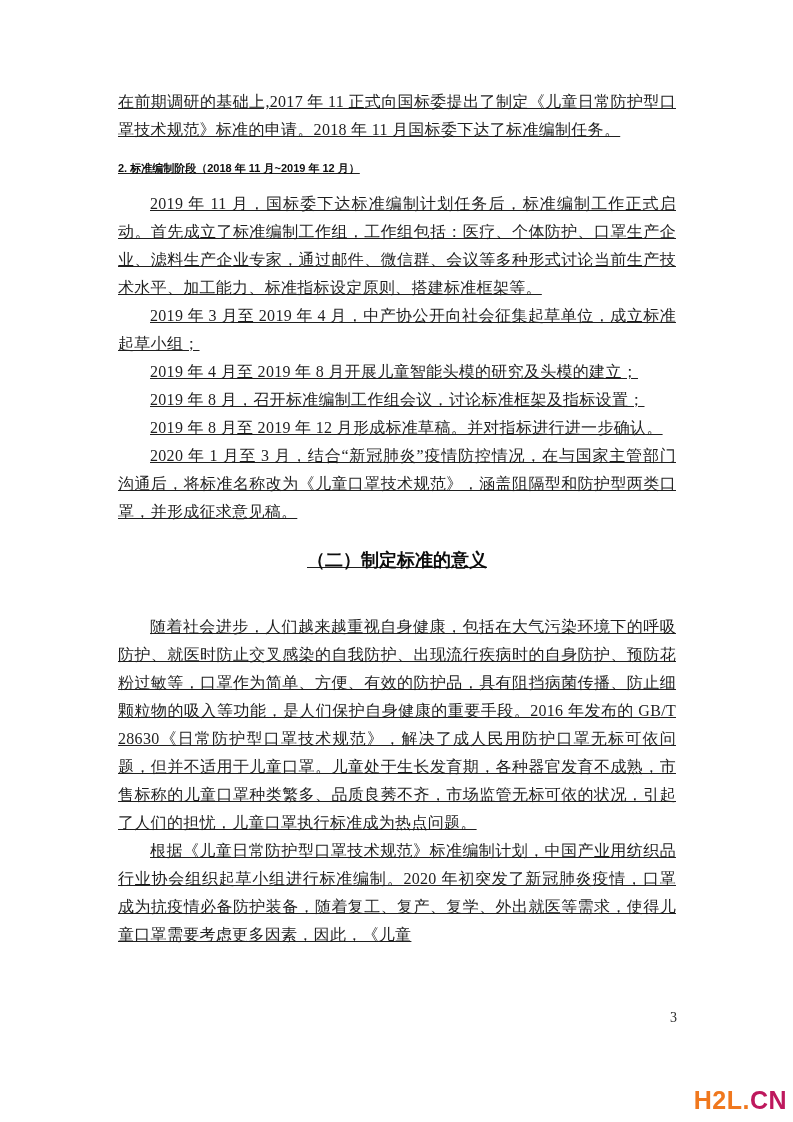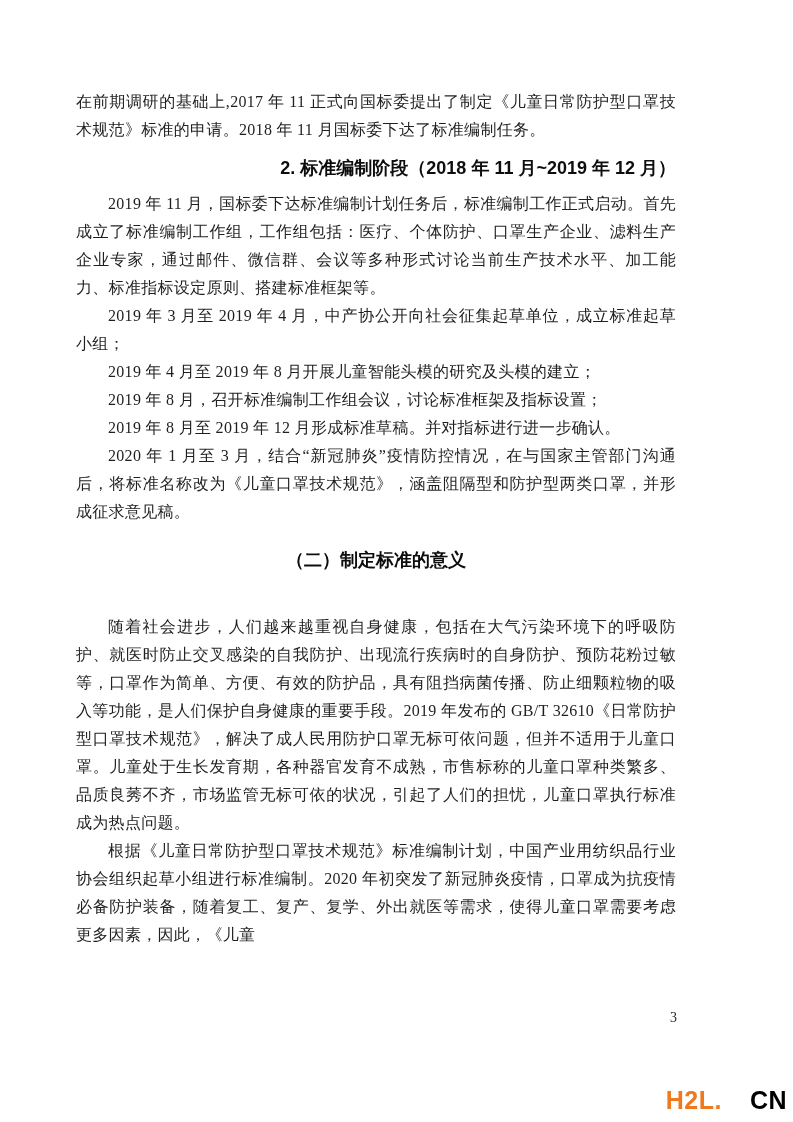--- a/index.html
+++ b/index.html
@@ -12,42 +12,43 @@
     width: 793px;
     height: 1122px;
     position: relative;
     font-family: "Liberation Serif", "DejaVu Serif", serif;
     color: #1f1f1f;
     overflow: hidden;
   }
   .page {
     position: absolute;
     inset: 0;
-    padding: 88px 117px 0 76px;
+    padding: 88px 117px 0 118px;
     background: #ffffff;
+    text-decoration: underline;
   }
   p.body-text {
     margin: 0;
     font-size: 16px;
     line-height: 28px;
     text-align: justify;
     text-indent: 2em;
     letter-spacing: 0.3px;
   }
   p.body-text.no-indent {
     text-indent: 0;
   }
   h3.heading-left {
     font-family: "Liberation Sans", "DejaVu Sans", sans-serif;
-    font-size: 18px;
+    font-size: 11px;
     font-weight: bold;
     color: #0d0d0d;
     margin: 11px 0 9px 0;
     line-height: 26px;
-    text-align: right;
+    text-align: left;
   }
   h2.heading-center {
     font-family: "Liberation Sans", "DejaVu Sans", sans-serif;
     font-size: 18px;
     font-weight: bold;
     color: #0d0d0d;
     margin: 21px 0 39px 0;
     line-height: 27px;
     text-align: center;
   }
@@ -81,20 +82,20 @@
 
   <p class="body-text">2019 年 11 月，国标委下达标准编制计划任务后，标准编制工作正式启动。首先成立了标准编制工作组，工作组包括：医疗、个体防护、口罩生产企业、滤料生产企业专家，通过邮件、微信群、会议等多种形式讨论当前生产技术水平、加工能力、标准指标设定原则、搭建标准框架等。</p>
   <p class="body-text">2019 年 3 月至 2019 年 4 月，中产协公开向社会征集起草单位，成立标准起草小组；</p>
   <p class="body-text">2019 年 4 月至 2019 年 8 月开展儿童智能头模的研究及头模的建立；</p>
   <p class="body-text">2019 年 8 月，召开标准编制工作组会议，讨论标准框架及指标设置；</p>
   <p class="body-text">2019 年 8 月至 2019 年 12 月形成标准草稿。并对指标进行进一步确认。</p>
   <p class="body-text">2020 年 1 月至 3 月，结合“新冠肺炎”疫情防控情况，在与国家主管部门沟通后，将标准名称改为《儿童口罩技术规范》，涵盖阻隔型和防护型两类口罩，并形成征求意见稿。</p>
 
   <h2 class="heading-center">（二）制定标准的意义</h2>
 
-  <p class="body-text">随着社会进步，人们越来越重视自身健康，包括在大气污染环境下的呼吸防护、就医时防止交叉感染的自我防护、出现流行疾病时的自身防护、预防花粉过敏等，口罩作为简单、方便、有效的防护品，具有阻挡病菌传播、防止细颗粒物的吸入等功能，是人们保护自身健康的重要手段。2019 年发布的 GB/T 32610《日常防护型口罩技术规范》，解决了成人民用防护口罩无标可依问题，但并不适用于儿童口罩。儿童处于生长发育期，各种器官发育不成熟，市售标称的儿童口罩种类繁多、品质良莠不齐，市场监管无标可依的状况，引起了人们的担忧，儿童口罩执行标准成为热点问题。</p>
+  <p class="body-text">随着社会进步，人们越来越重视自身健康，包括在大气污染环境下的呼吸防护、就医时防止交叉感染的自我防护、出现流行疾病时的自身防护、预防花粉过敏等，口罩作为简单、方便、有效的防护品，具有阻挡病菌传播、防止细颗粒物的吸入等功能，是人们保护自身健康的重要手段。2016 年发布的 GB/T 28630《日常防护型口罩技术规范》，解决了成人民用防护口罩无标可依问题，但并不适用于儿童口罩。儿童处于生长发育期，各种器官发育不成熟，市售标称的儿童口罩种类繁多、品质良莠不齐，市场监管无标可依的状况，引起了人们的担忧，儿童口罩执行标准成为热点问题。</p>
   <p class="body-text">根据《儿童日常防护型口罩技术规范》标准编制计划，中国产业用纺织品行业协会组织起草小组进行标准编制。2020 年初突发了新冠肺炎疫情，口罩成为抗疫情必备防护装备，随着复工、复产、复学、外出就医等需求，使得儿童口罩需要考虑更多因素，因此，《儿童</p>
 
   <div class="page-number">3</div>
 
-  <div class="watermark"><span style="color: rgb(240, 120, 30); text-align: right;">H2L.</span><span style="color: #000000; margin-left: 28px;">CN</span></div>
+  <div class="watermark"><span style="color: rgb(240, 120, 30); text-align: right;">H2L.</span><span style="color: #be185d;">CN</span></div>
 
 </div>
 
 </body></html>

